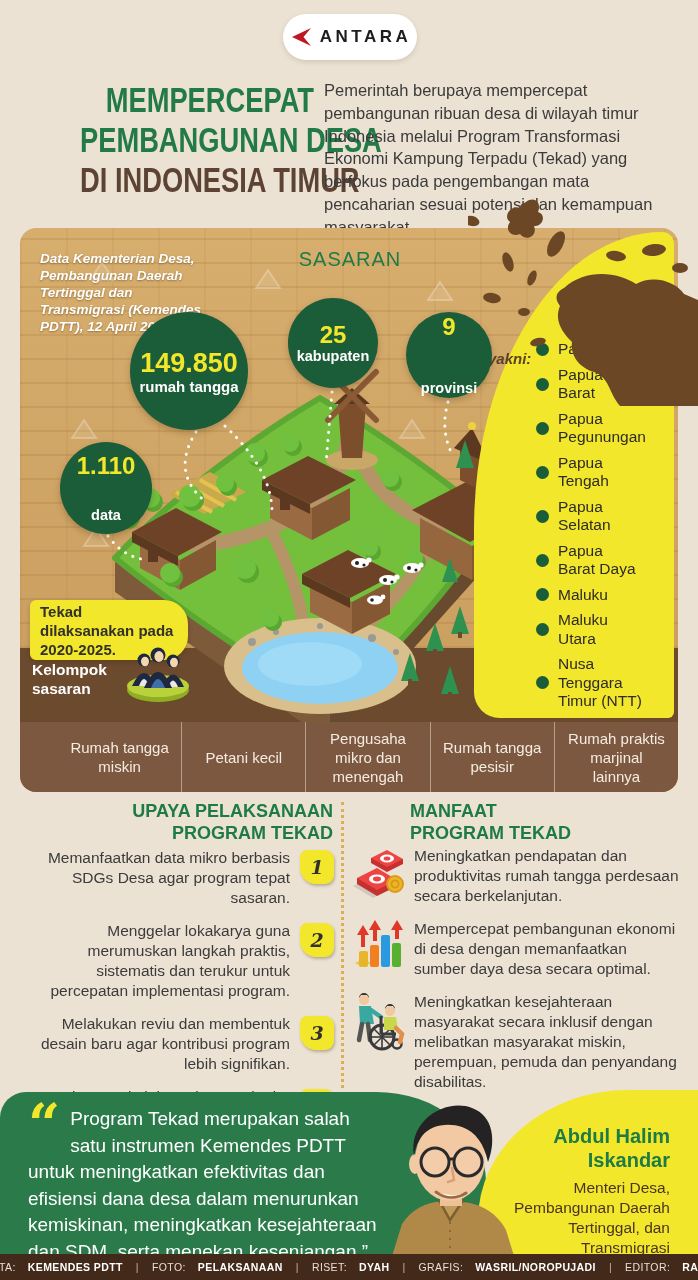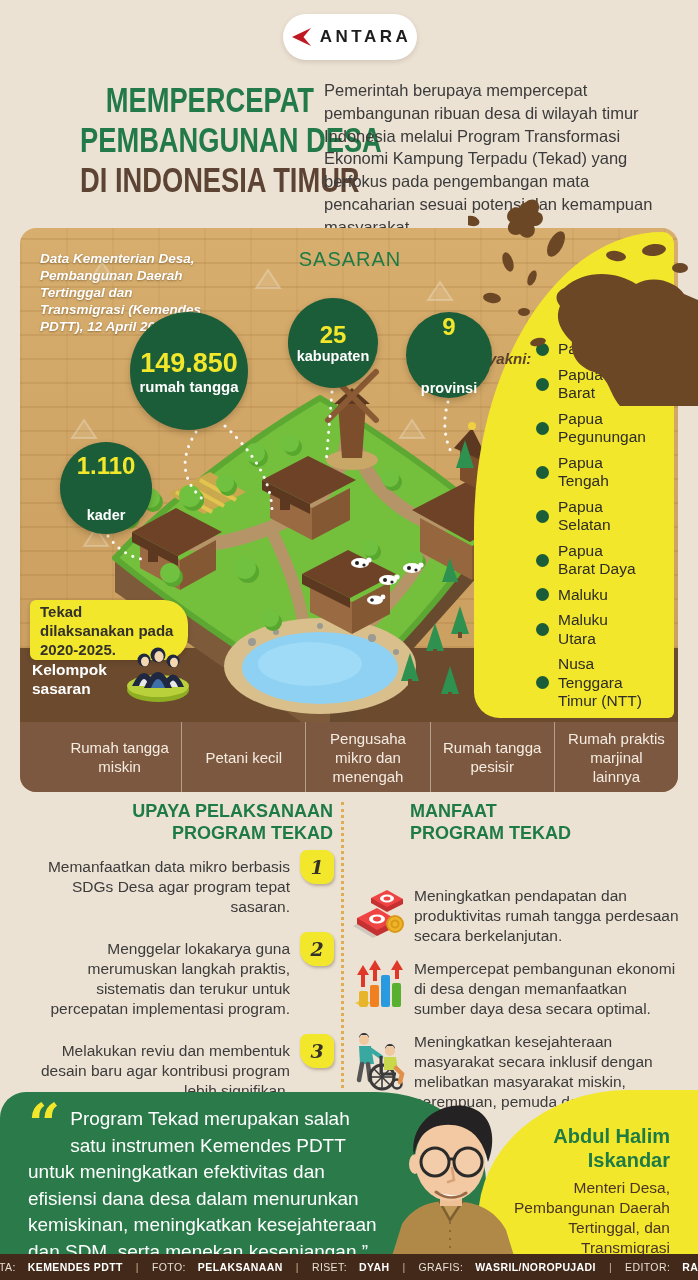--- a/index.html
+++ b/index.html
@@ -78,29 +78,29 @@
                     font-weight:bold; font-size:15.5px; line-height:19px; }
   .kelompok-icon { position:absolute; left:102px; top:414px; width:72px; height:62px; z-index:7; }
 
   
   .col-divider { position:absolute; left:341px; top:802px; height:286px; border-left:3px dotted #dfae54; z-index:1; }
 
   .upaya-heading { position:absolute; left:25px; top:800px; width:308px; text-align:right;
                    color:#1e7b46; font-weight:bold; font-size:18px; line-height:22px; }
   .upaya-items { position:absolute; left:16px; top:848px; width:318px; }
   .upaya-item { display:flex; justify-content:flex-end; align-items:flex-start; gap:10px; margin-bottom:13px; }
-  .upaya-text { width:268px; text-align:right; font-size:15.5px; line-height:20px; color:#3b3b3b;margin-top:9px; }
+  .upaya-text { width:268px; text-align:right; font-size:15.5px; line-height:20px; color:#3b3b3b; }
   .num-chip { flex:0 0 auto; width:34px; height:34px; margin-top:2px; background:#f2e72b;
               border-radius:7px 9px 9px 16px; box-shadow:1px 2px 3px rgba(70,50,20,.3);
               display:flex; align-items:center; justify-content:center;
               font-family:"DejaVu Serif", serif; font-style:italic; font-weight:bold; font-size:19px; color:#33312a; }
 
   .manfaat-heading { position:absolute; left:410px; top:800px; width:260px;
                      color:#1e7b46; font-weight:bold; font-size:18px; line-height:22px; }
-  .manfaat-items { position:absolute; left:350px; top:846px; width:332px;margin-top:40px; }
+  .manfaat-items { position:absolute; left:350px; top:846px; width:332px; }
   .manfaat-item { display:flex; align-items:flex-start; gap:8px; margin-bottom:13px; }
   .manfaat-icon { flex:0 0 56px; display:flex; justify-content:center; }
   .manfaat-text { flex:1; font-size:15.5px; line-height:20px; color:#3b3b3b; }
 
   
   .quote-panel { position:absolute; left:0; top:1092px; width:486px; height:164px; background:#2a7a4a;
                  border-radius:26px 110px 0 0 / 26px 90px 0 0; z-index:1; }
   .quote-blob { position:absolute; left:478px; top:1090px; width:220px; height:166px; background:#f2e72b;
                 border-radius:150px 0 0 14px / 130px 0 0 14px; z-index:2; }
   .portrait-svg { position:absolute; left:362px; top:1096px; width:170px; height:160px; z-index:4; }
@@ -335,21 +335,21 @@
     <div class="stat-circle circle-2">
       <span class="stat-value">25</span>
       <span class="stat-label">kabupaten</span>
     </div>
     <div class="stat-circle circle-3">
       <span class="stat-value">9</span>
       <span class="stat-label">provinsi</span>
     </div>
     <div class="stat-circle circle-4">
       <span class="stat-value">1.110</span>
-      <span class="stat-label">kader</span>
+      <span class="stat-label">data</span>
     </div>
 
     <div class="timeline-box">Tekad dilaksanakan pada 2020-2025.</div>
     <div class="kelompok-label">Kelompok sasaran</div>
     <svg class="kelompok-icon" viewBox="0 0 72 62">
       <ellipse cx="36" cy="48" rx="31" ry="12" fill="#8fae22"></ellipse>
       <ellipse cx="36" cy="44" rx="31" ry="11" fill="#b9d23c"></ellipse>
       <g>
         <circle cx="22" cy="18" r="6.5" fill="#1f2840"></circle>
           <ellipse cx="23" cy="19.5" rx="4" ry="4.8" fill="#f2d7b0"></ellipse>

